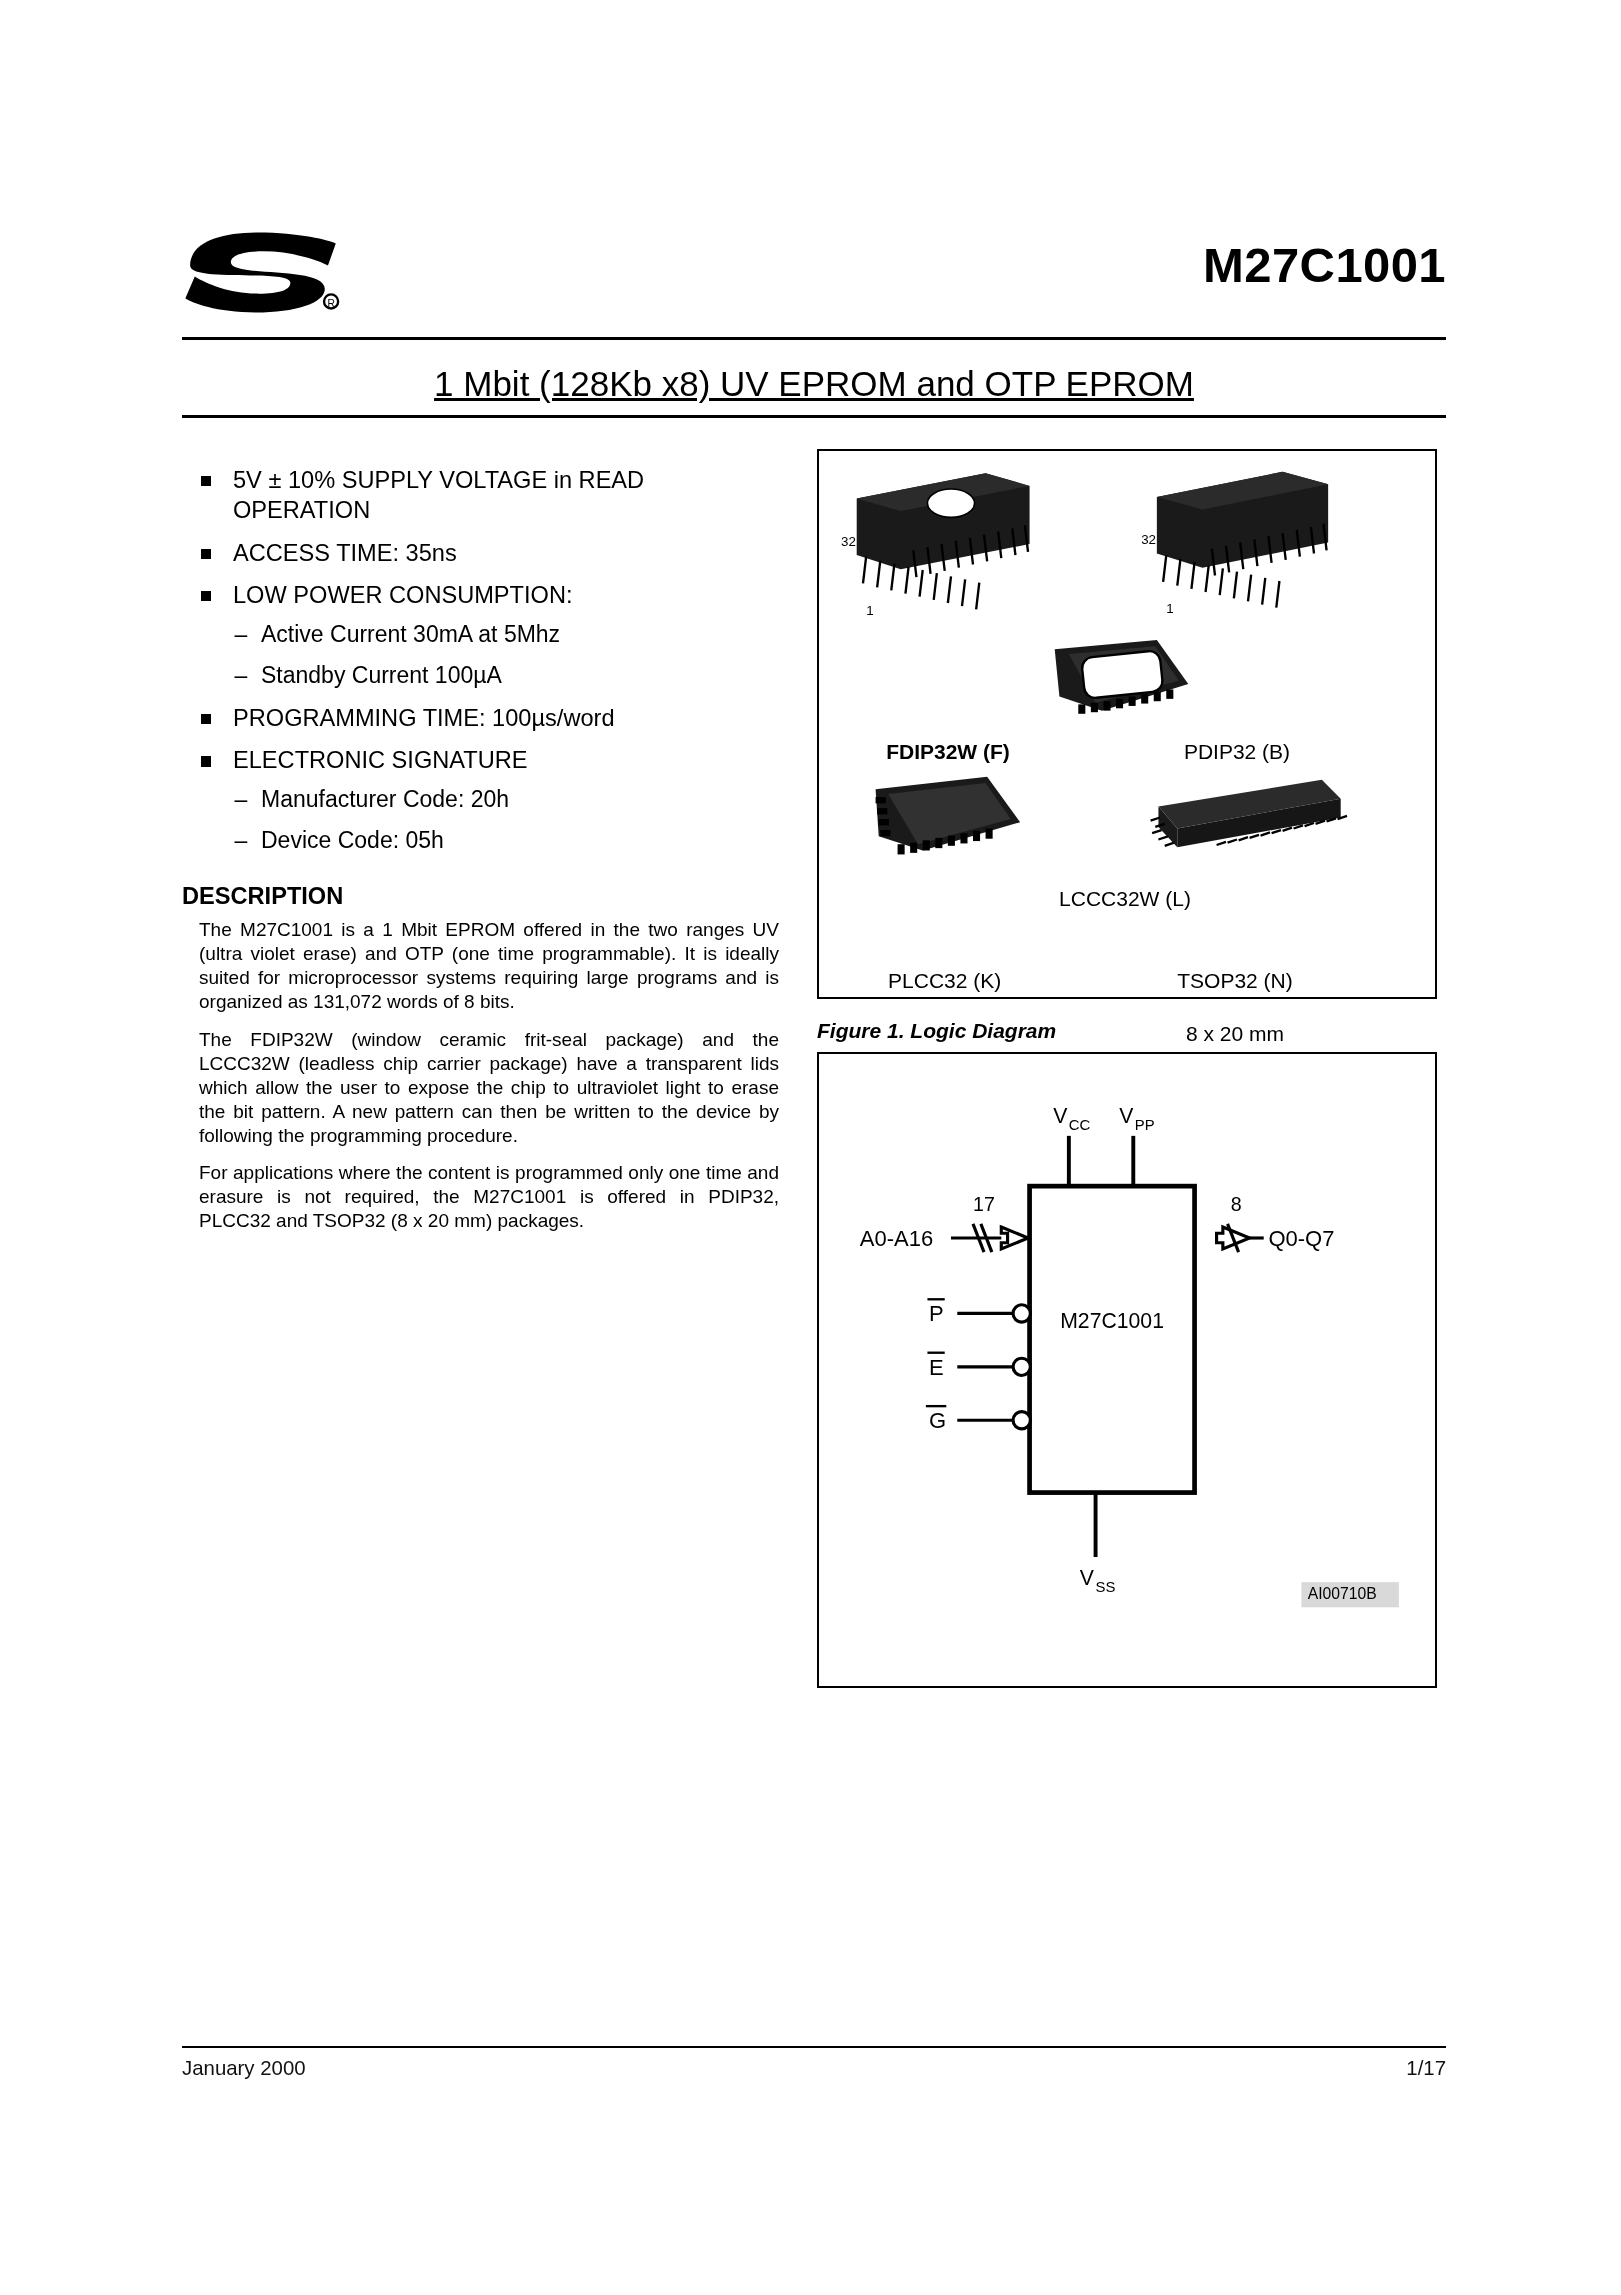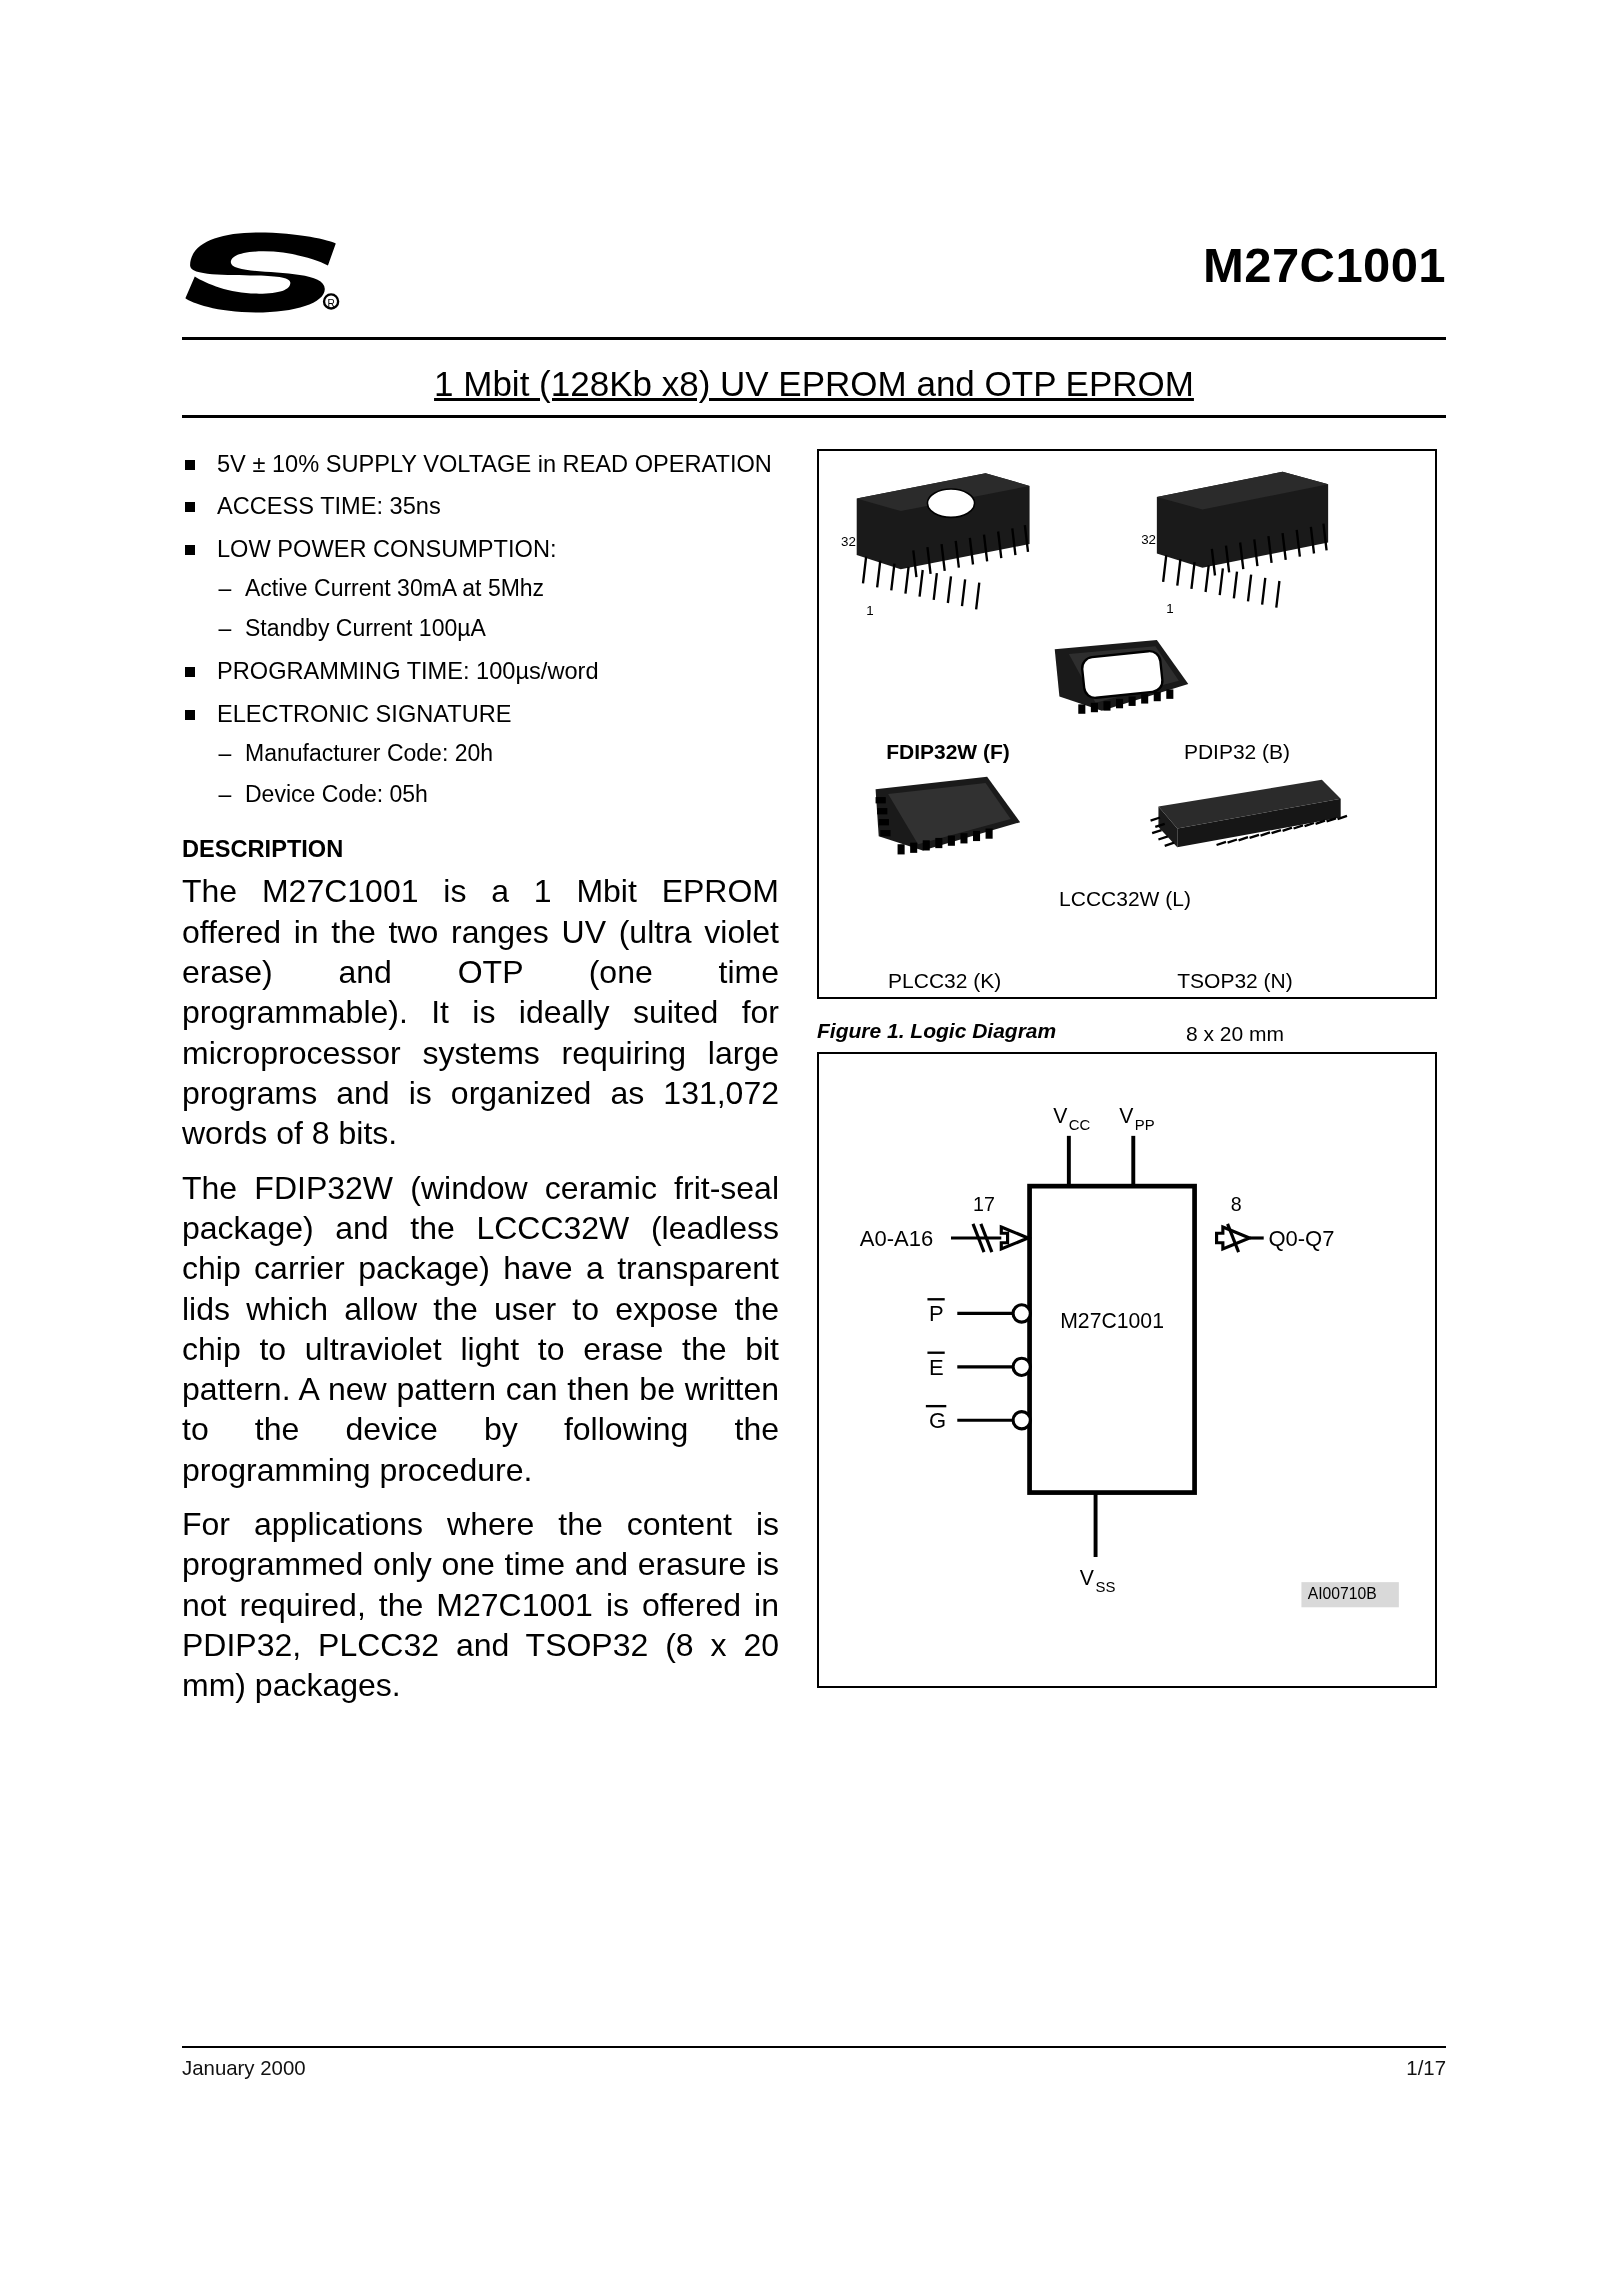--- a/index.html
+++ b/index.html
@@ -71,21 +71,21 @@
   }
   .col-left {
     width: 597px;
   }
   .col-right {
     width: 620px;
   }
 
   ul.features {
     list-style: none;
-    margin: 0;
+    margin: 16px;
     padding: 0;
     font-size: 23.6px;
     line-height: 1.30;
   }
   ul.features > li {
     position: relative;
     padding-left: 35px;
     margin-bottom: 11.8px;
   }
   ul.features > li .sq {
@@ -112,23 +112,23 @@
     left: 1.6px;
     top: 0;
   }
 
   h2.sec {
     font-size: 23.6px;
     font-weight: bold;
     margin: 27px 0 7.9px 0;
   }
   p.body {
-    font-size: 32px;
+    font-size: 19px;
     line-height: 1.26;
-    margin: 0 0 14px 0;
+    margin: 0 0 14px 17px;
     text-align: justify;
   }
 
   
   .pkg-box {
     position: relative;
     border: 2.4px solid #000;
     height: 550px;
     width: 100%;
     box-sizing: border-box;

